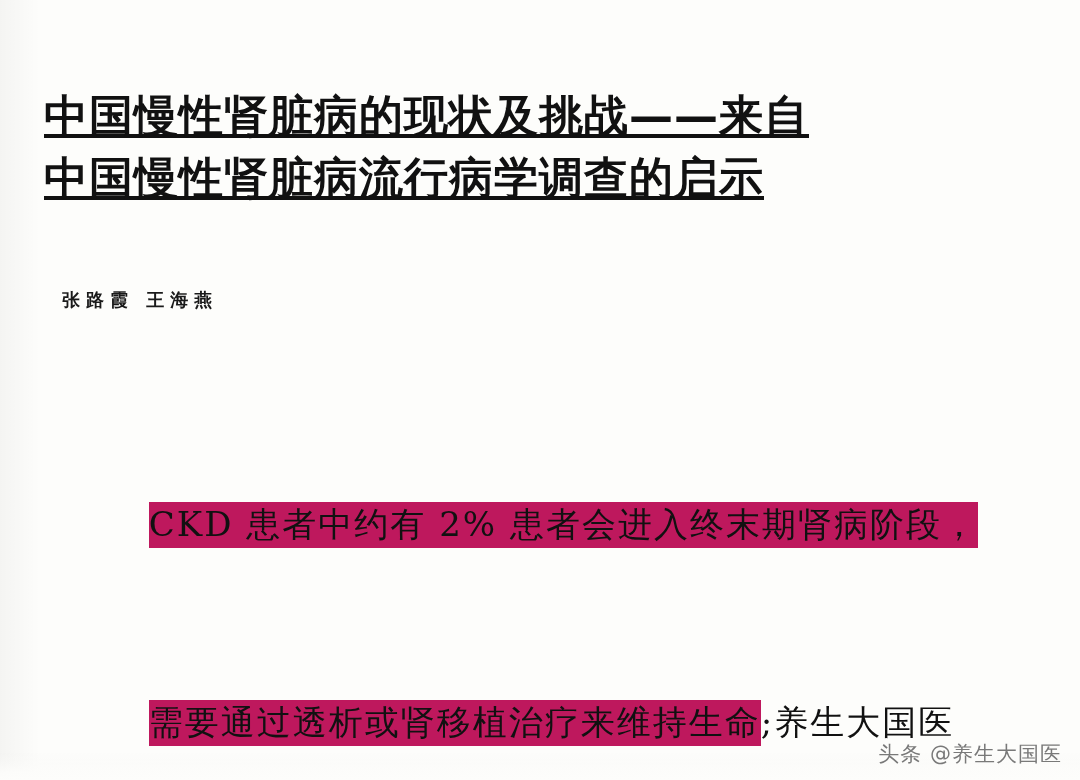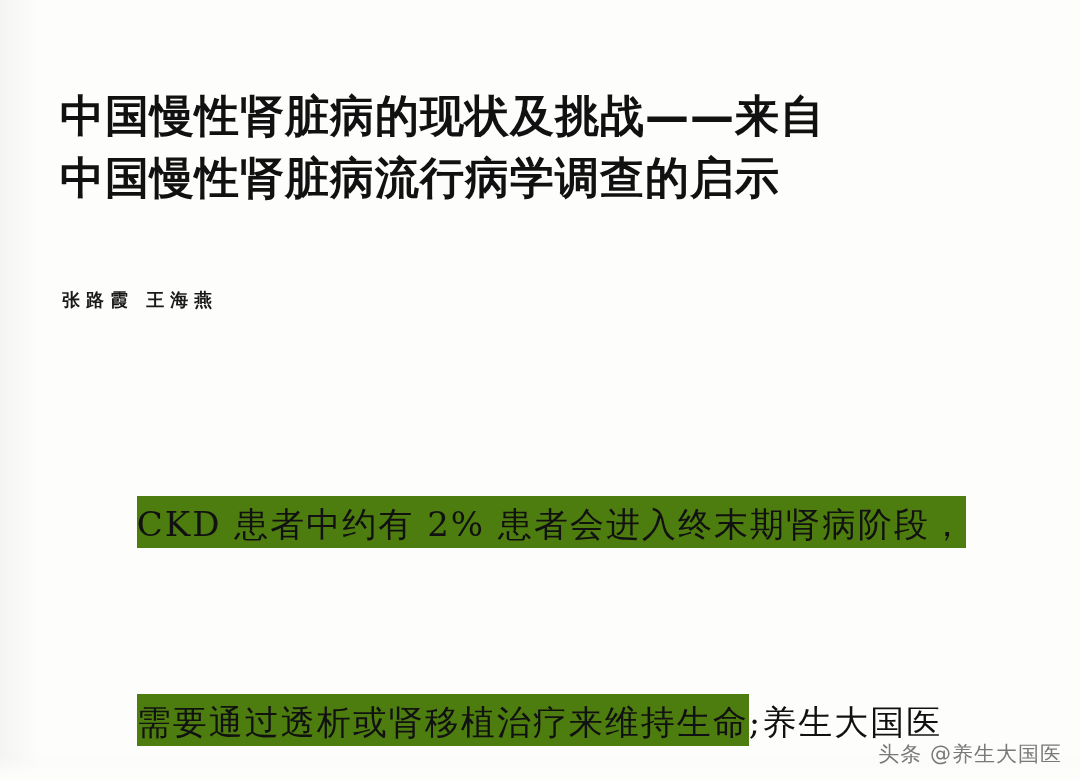--- a/index.html
+++ b/index.html
@@ -25,30 +25,31 @@
     content: "";
     position: absolute;
     inset: 0;
     background:
       linear-gradient(90deg, rgba(0,0,0,0.035) 0px, rgba(0,0,0,0.0) 40px),
       linear-gradient(0deg, rgba(0,0,0,0.025) 0px, rgba(0,0,0,0.0) 30px);
     pointer-events: none;
   }
   .doc-title {
     position: absolute;
-    left: 60px;
+    left: 44px;
     top: 85px;
     width: 960px;
     font-family: "DejaVu Sans", sans-serif;
     font-size: 44px;
     font-weight: 700;
     line-height: 1.42;
     color: #111111;
     letter-spacing: 1px;
     white-space: pre-line;
+    text-decoration: underline;
   }
   .doc-authors {
     position: absolute;
     left: 62px;
     top: 288px;
     font-family: "DejaVu Serif", serif;
     font-size: 18px;
     font-weight: 600;
     color: #1a1a1a;
     letter-spacing: 6px;
@@ -62,23 +63,24 @@
   .body-line {
     position: relative;
     font-family: "DejaVu Serif", serif;
     font-size: 34px;
     line-height: 66px;
     color: #111111;
     letter-spacing: 2px;
     white-space: pre;
   }
   .hl {
-    background: #4d7c0f;
-    padding: 8px 0 4px 0;
+    background: #be185d;
+    padding: 2px 0 4px 0;
     box-decoration-break: clone;
+    margin-left: 12px;
     -webkit-box-decoration-break: clone;
   }
   .watermark {
     position: absolute;
     right: 18px;
     bottom: 12px;
     font-family: "DejaVu Sans", sans-serif;
     font-size: 21px;
     color: #6e6e6e;
     letter-spacing: 1px;

